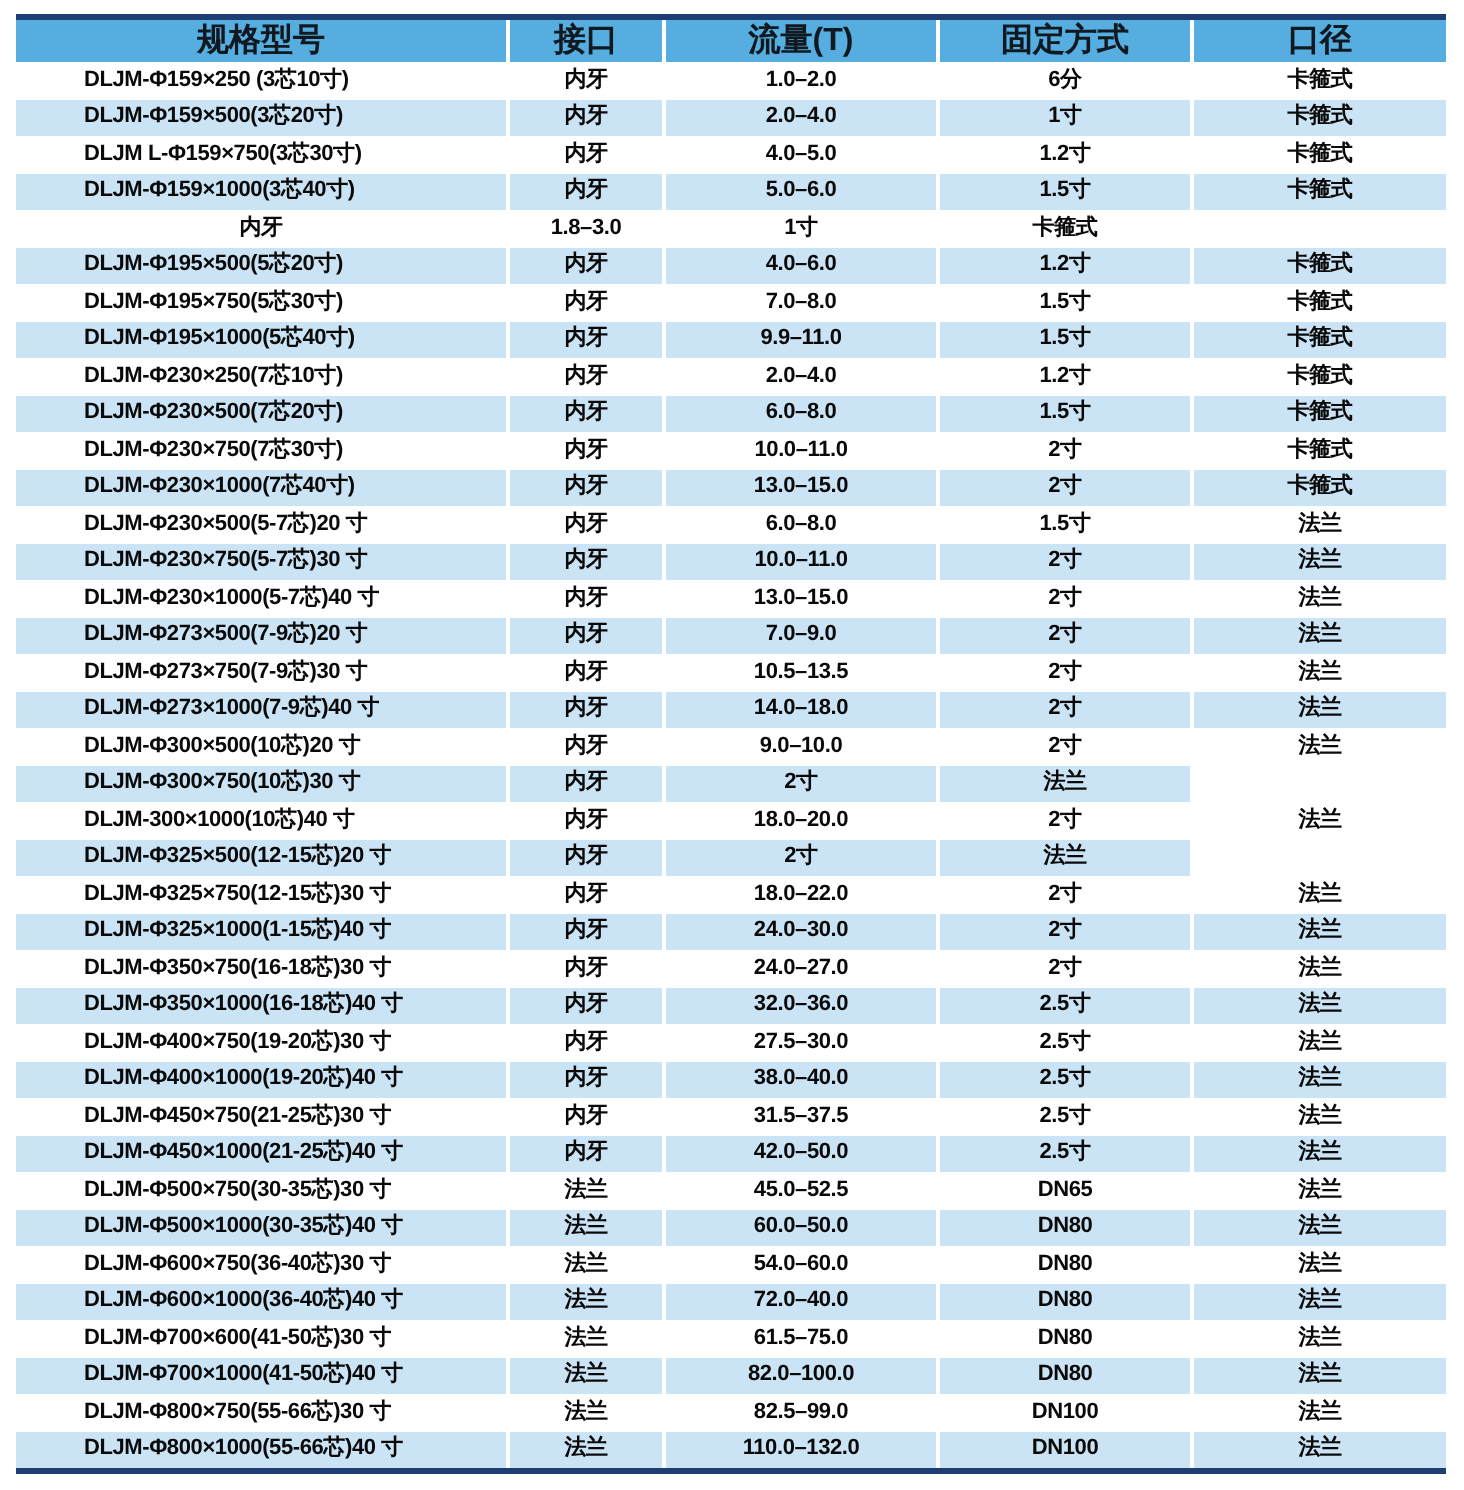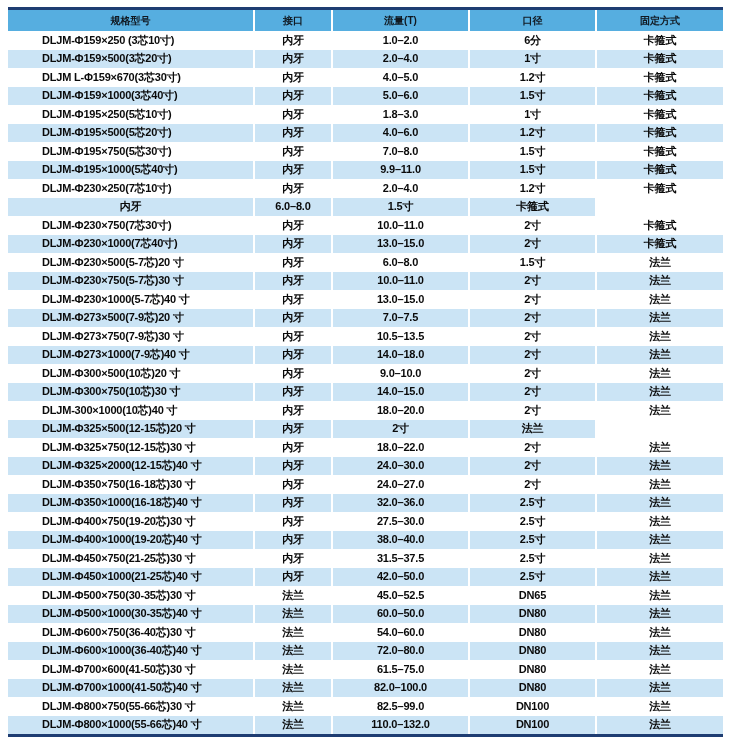--- a/index.html
+++ b/index.html
@@ -23,72 +23,71 @@
   .cell{
     background:#ffffff;
     display:flex;align-items:center;justify-content:center;
     font-size:11px;font-weight:bold;color:var(--text,#0a0a0a);
     white-space:nowrap;letter-spacing:-0.2px;line-height:1;
     overflow:hidden;
   }
   .trow.alt .cell{background:var(--row-alt-bg,#CBE4F5);}
   .trow.header .cell{
     background:var(--header-bg,#56AEE0);
-    font-size:10px;color:var(--header-text,#101820);
+    font-size:16px;color:var(--header-text,#101820);
     letter-spacing:0;
   }
   .cell.model{justify-content:flex-start;padding-left:34px;}
   .trow.header .cell.model{justify-content:center;padding-left:0;}
 </style>
 </head>
 <body>
 
 <div class="spec-table">
   <div class="trow header">
     <div class="cell model">规格型号</div>
     <div class="cell">接口</div>
     <div class="cell">流量(T)</div>
+    <div class="cell">固定方式</div>
     <div class="cell">口径</div>
-    <div class="cell">固定方式</div>
   </div>
   <div id="rows">
   <div class="trow">
     <div class="cell model">DLJM-Φ159×250 (3芯10寸)</div>
     <div class="cell">内牙</div>
     <div class="cell">1.0–2.0</div>
     <div class="cell">6分</div>
     <div class="cell">卡箍式</div>
   </div>
 
   <div class="trow alt">
     <div class="cell model">DLJM-Φ159×500(3芯20寸)</div>
     <div class="cell">内牙</div>
     <div class="cell">2.0–4.0</div>
     <div class="cell">1寸</div>
     <div class="cell">卡箍式</div>
   </div>
 
   <div class="trow">
-    <div class="cell model">DLJM L-Φ159×670(3芯30寸)</div>
+    <div class="cell model">DLJM L-Φ159×750(3芯30寸)</div>
     <div class="cell">内牙</div>
     <div class="cell">4.0–5.0</div>
     <div class="cell">1.2寸</div>
     <div class="cell">卡箍式</div>
   </div>
 
   <div class="trow alt">
     <div class="cell model">DLJM-Φ159×1000(3芯40寸)</div>
     <div class="cell">内牙</div>
     <div class="cell">5.0–6.0</div>
     <div class="cell">1.5寸</div>
     <div class="cell">卡箍式</div>
   </div>
 
   <div class="trow">
-    <div class="cell model">DLJM-Φ195×250(5芯10寸)</div>
     <div class="cell">内牙</div>
     <div class="cell">1.8–3.0</div>
     <div class="cell">1寸</div>
     <div class="cell">卡箍式</div>
   </div>
 
   <div class="trow alt">
     <div class="cell model">DLJM-Φ195×500(5芯20寸)</div>
     <div class="cell">内牙</div>
     <div class="cell">4.0–6.0</div>
@@ -114,20 +113,21 @@
 
   <div class="trow">
     <div class="cell model">DLJM-Φ230×250(7芯10寸)</div>
     <div class="cell">内牙</div>
     <div class="cell">2.0–4.0</div>
     <div class="cell">1.2寸</div>
     <div class="cell">卡箍式</div>
   </div>
 
   <div class="trow alt">
+    <div class="cell model">DLJM-Φ230×500(7芯20寸)</div>
     <div class="cell">内牙</div>
     <div class="cell">6.0–8.0</div>
     <div class="cell">1.5寸</div>
     <div class="cell">卡箍式</div>
   </div>
 
   <div class="trow">
     <div class="cell model">DLJM-Φ230×750(7芯30寸)</div>
     <div class="cell">内牙</div>
     <div class="cell">10.0–11.0</div>
@@ -163,21 +163,21 @@
     <div class="cell model">DLJM-Φ230×1000(5-7芯)40 寸</div>
     <div class="cell">内牙</div>
     <div class="cell">13.0–15.0</div>
     <div class="cell">2寸</div>
     <div class="cell">法兰</div>
   </div>
 
   <div class="trow alt">
     <div class="cell model">DLJM-Φ273×500(7-9芯)20 寸</div>
     <div class="cell">内牙</div>
-    <div class="cell">7.0–7.5</div>
+    <div class="cell">7.0–9.0</div>
     <div class="cell">2寸</div>
     <div class="cell">法兰</div>
   </div>
 
   <div class="trow">
     <div class="cell model">DLJM-Φ273×750(7-9芯)30 寸</div>
     <div class="cell">内牙</div>
     <div class="cell">10.5–13.5</div>
     <div class="cell">2寸</div>
     <div class="cell">法兰</div>
@@ -195,21 +195,20 @@
     <div class="cell model">DLJM-Φ300×500(10芯)20 寸</div>
     <div class="cell">内牙</div>
     <div class="cell">9.0–10.0</div>
     <div class="cell">2寸</div>
     <div class="cell">法兰</div>
   </div>
 
   <div class="trow alt">
     <div class="cell model">DLJM-Φ300×750(10芯)30 寸</div>
     <div class="cell">内牙</div>
-    <div class="cell">14.0–15.0</div>
     <div class="cell">2寸</div>
     <div class="cell">法兰</div>
   </div>
 
   <div class="trow">
     <div class="cell model">DLJM-300×1000(10芯)40 寸</div>
     <div class="cell">内牙</div>
     <div class="cell">18.0–20.0</div>
     <div class="cell">2寸</div>
     <div class="cell">法兰</div>
@@ -224,21 +223,21 @@
 
   <div class="trow">
     <div class="cell model">DLJM-Φ325×750(12-15芯)30 寸</div>
     <div class="cell">内牙</div>
     <div class="cell">18.0–22.0</div>
     <div class="cell">2寸</div>
     <div class="cell">法兰</div>
   </div>
 
   <div class="trow alt">
-    <div class="cell model">DLJM-Φ325×2000(12-15芯)40 寸</div>
+    <div class="cell model">DLJM-Φ325×1000(1-15芯)40 寸</div>
     <div class="cell">内牙</div>
     <div class="cell">24.0–30.0</div>
     <div class="cell">2寸</div>
     <div class="cell">法兰</div>
   </div>
 
   <div class="trow">
     <div class="cell model">DLJM-Φ350×750(16-18芯)30 寸</div>
     <div class="cell">内牙</div>
     <div class="cell">24.0–27.0</div>
@@ -306,21 +305,21 @@
     <div class="cell model">DLJM-Φ600×750(36-40芯)30 寸</div>
     <div class="cell">法兰</div>
     <div class="cell">54.0–60.0</div>
     <div class="cell">DN80</div>
     <div class="cell">法兰</div>
   </div>
 
   <div class="trow alt">
     <div class="cell model">DLJM-Φ600×1000(36-40芯)40 寸</div>
     <div class="cell">法兰</div>
-    <div class="cell">72.0–80.0</div>
+    <div class="cell">72.0–40.0</div>
     <div class="cell">DN80</div>
     <div class="cell">法兰</div>
   </div>
 
   <div class="trow">
     <div class="cell model">DLJM-Φ700×600(41-50芯)30 寸</div>
     <div class="cell">法兰</div>
     <div class="cell">61.5–75.0</div>
     <div class="cell">DN80</div>
     <div class="cell">法兰</div>

